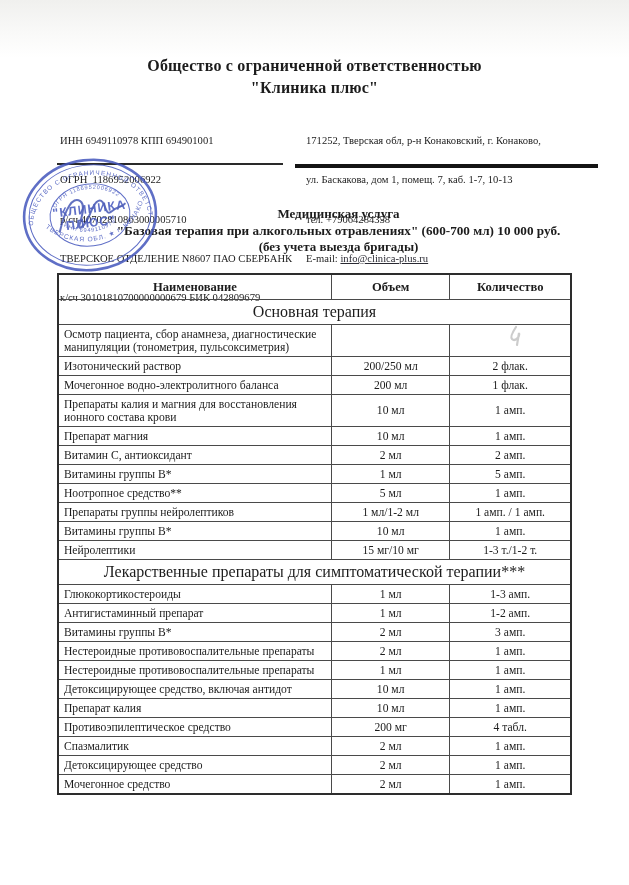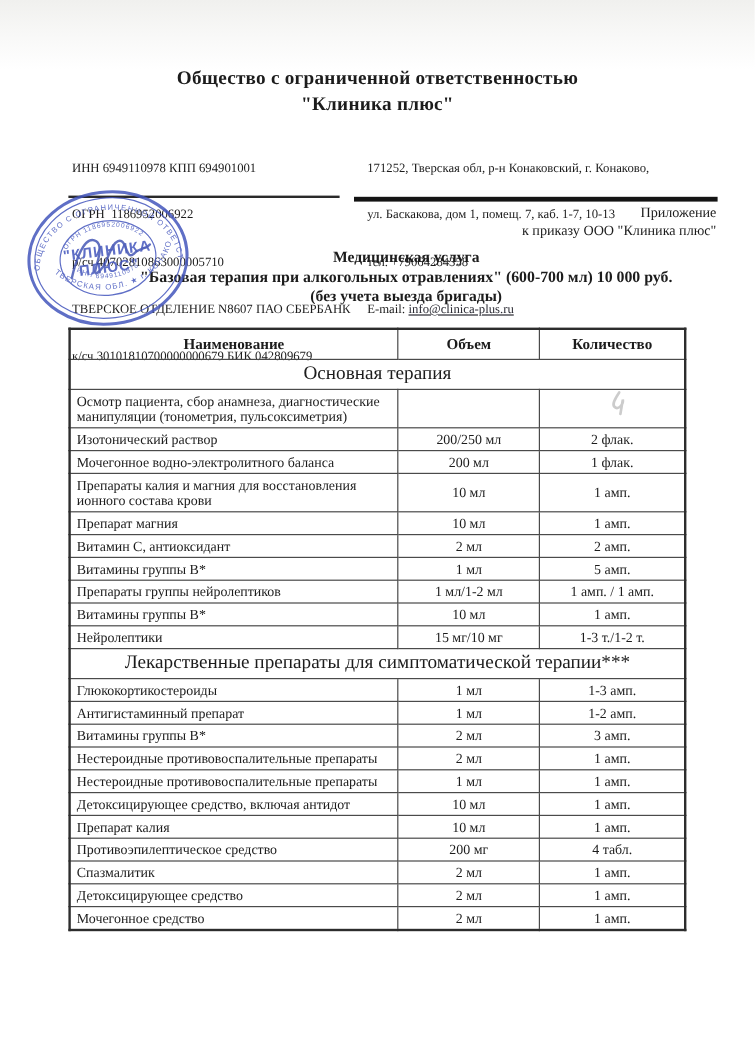--- a/index.html
+++ b/index.html
@@ -71,24 +71,20 @@
       <div class="req-line">171252, Тверская обл, р-н Конаковский, г. Конаково,</div>
       <div class="req-line">ул. Баскакова, дом 1, помещ. 7, каб. 1-7, 10-13</div>
       <div class="req-line">тел. +79064284358</div>
       <div class="req-line"><span>E-mail: </span><span class="email-link">info@clinica-plus.ru</span></div>
     </div>
   </div>
 
   <div class="rule-thin"></div>
   <div class="rule-thick"></div>
 
-  <div class="annex">
-    <div>Приложение</div>
-    <div>к приказу ООО "Клиника плюс"</div>
-  </div>
 
   <div class="service">
     <div>Медицинская услуга</div>
     <div class="svc-name">"Базовая терапия при алкогольных отравлениях" (600-700 мл) 10 000 руб.</div>
     <div>(без учета выезда бригады)</div>
   </div>
 
   <svg class="stamp" viewBox="0 0 140 118" xmlns="http://www.w3.org/2000/svg">
     <g fill="none" stroke="#4456bd">
       <ellipse cx="70" cy="59" rx="66" ry="55" stroke-width="2.6"></ellipse>
@@ -163,20 +159,25 @@
             <td class="c-name">Витамин С, антиоксидант</td>
             <td class="c-vol">2 мл</td>
             <td class="c-qty">2 амп.</td>
           </tr>
           <tr>
             <td class="c-name">Витамины группы В*</td>
             <td class="c-vol">1 мл</td>
             <td class="c-qty">5 амп.</td>
           </tr>
           <tr>
+            <td class="c-name">Ноотропное средство**</td>
+            <td class="c-vol">5 мл</td>
+            <td class="c-qty">1 амп.</td>
+          </tr>
+          <tr>
             <td class="c-name">Препараты группы нейролептиков</td>
             <td class="c-vol">1 мл/1-2 мл</td>
             <td class="c-qty">1 амп. / 1 амп.</td>
           </tr>
           <tr>
             <td class="c-name">Витамины группы В*</td>
             <td class="c-vol">10 мл</td>
             <td class="c-qty">1 амп.</td>
           </tr>
           <tr>

